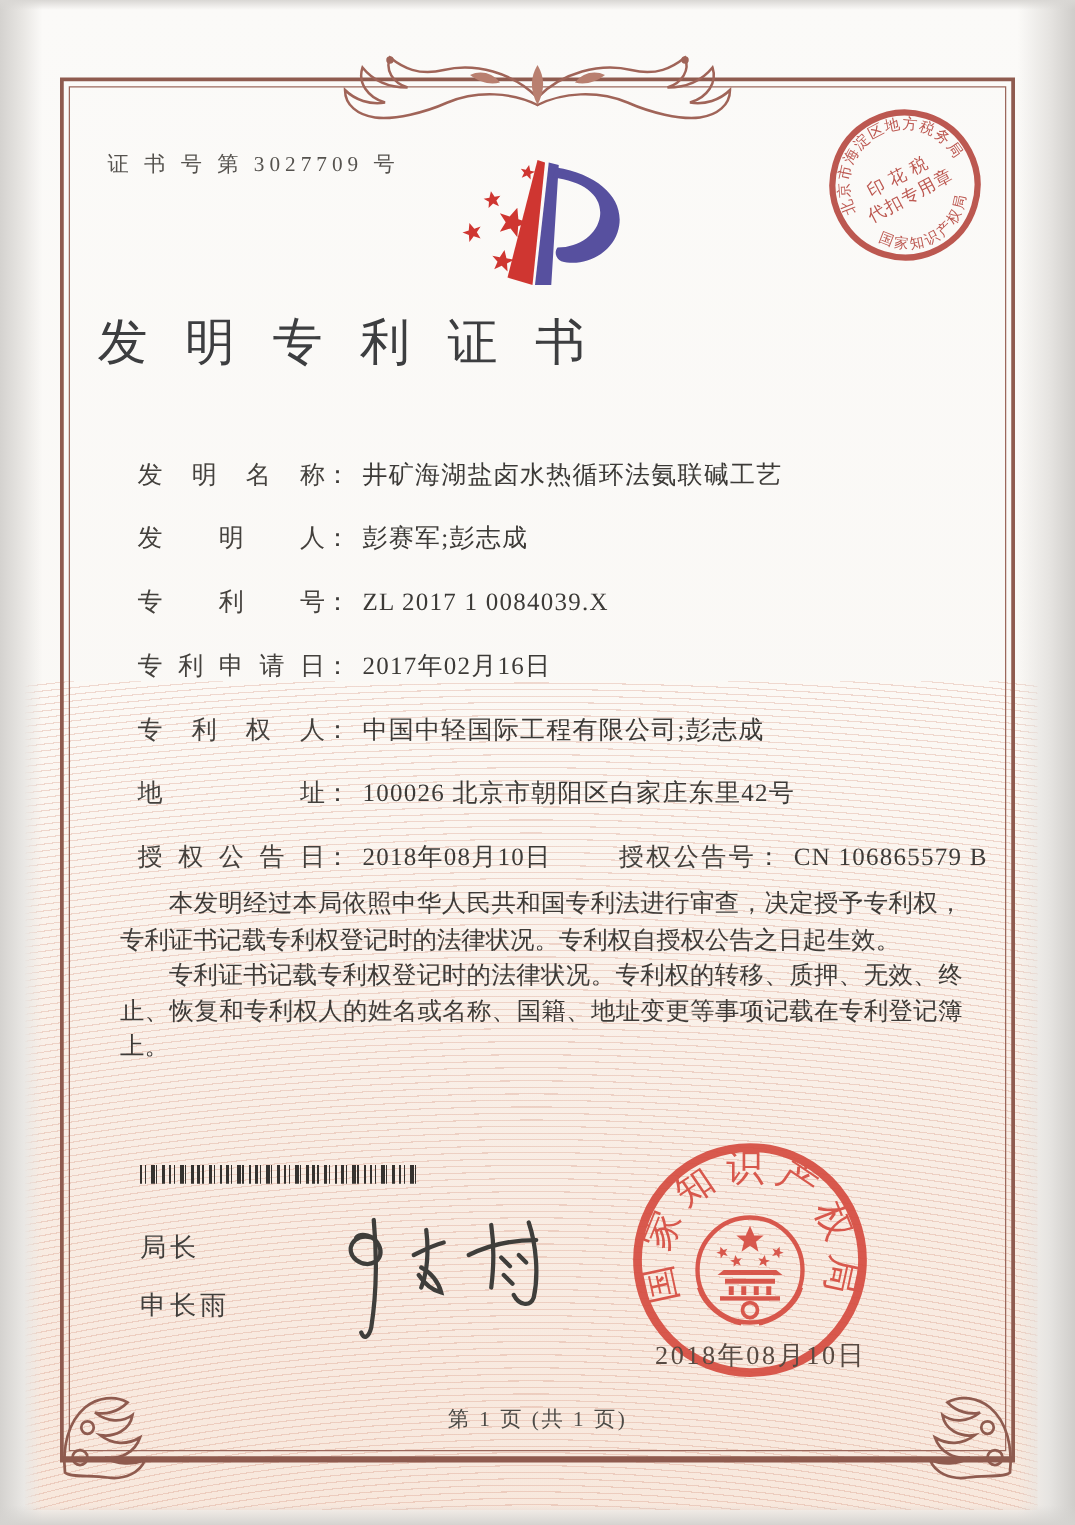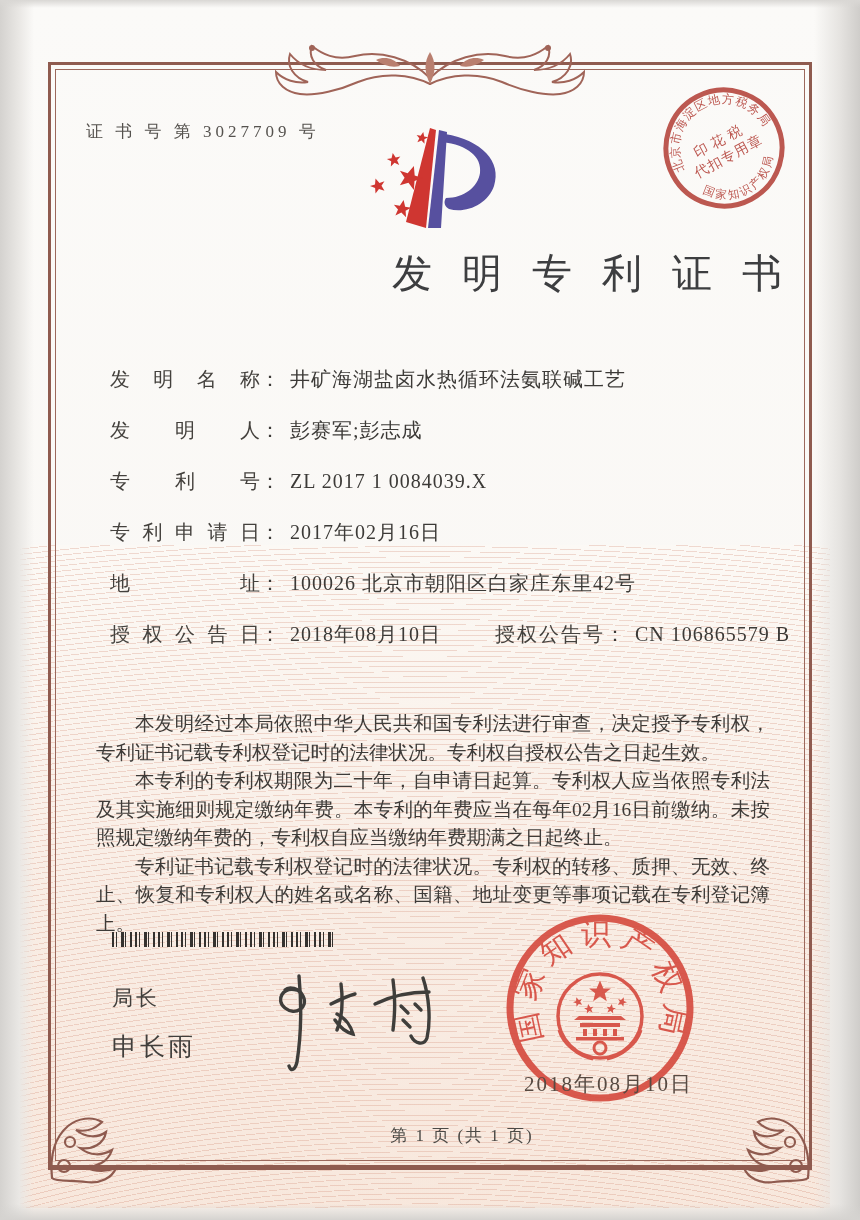--- a/index.html
+++ b/index.html
@@ -22,21 +22,21 @@
             rgba(210,140,118,0.30) 0 1.5px, rgba(255,255,255,0) 1.5px 9px),
           linear-gradient(180deg, rgba(252,249,245,0.95) 0%, rgba(251,243,236,0.75) 22%,
             rgba(248,230,218,0.55) 55%, rgba(247,226,212,0.65) 100%);}
   
   .frame{position:absolute;left:48px;top:62px;width:764px;height:1108px;box-sizing:border-box;
         border:3px solid #8f5b4f;border-bottom-width:5px;}
   .frame-inner{position:absolute;inset:4px;border:1px solid #9c685c;}
   .ornament{position:absolute;}
   
   .cert-no{position:absolute;left:86px;top:120px;font-size:17px;letter-spacing:4px;color:#55524e;}
-  .title{position:absolute;left:48px;top:246px;width:764px;text-align:right;
+  .title{position:absolute;left:48px;top:246px;width:764px;text-align:left;
         font-size:40px;letter-spacing:30px;text-indent:30px;color:#3d3e40;font-weight:500;}
   .fields{position:absolute;left:110px;top:366px;width:660px;font-size:20px;color:#3c3a37;}
   .frow{height:26px;margin-bottom:25px;white-space:nowrap;}
   .flabel{display:inline-block;width:150px;text-align:justify;text-align-last:justify;
         vertical-align:bottom;color:#44413d;}
   .fcolon{display:inline-block;margin:0 10px 0 0;}
   .fvalue{letter-spacing:1px;text-align:center;}
   .fpair2{margin-left:54px;}
   .fpair2 .flabel2{letter-spacing:2px;color:#44413d;}
   .paras{position:absolute;left:96px;top:710px;width:674px;font-size:19.5px;
@@ -44,29 +44,29 @@
   .paras p{margin:0;text-indent:2em;}
   .barcode{position:absolute;left:112px;top:932px;width:222px;height:15px;
         background:repeating-linear-gradient(90deg,
           #35322f 0 2px, transparent 2px 4px,
           #35322f 4px 5px, transparent 5px 9px,
           #35322f 9px 12px, transparent 12px 13px,
           #35322f 13px 14px, transparent 14px 18px,
           #35322f 18px 20px, transparent 20px 23px);}
   .sig-title{position:absolute;left:112px;top:984px;font-size:21px;letter-spacing:3px;
         color:#413f3c;font-family:"Liberation Sans","DejaVu Sans",sans-serif;}
-  .sig-name{position:absolute;left:112px;top:1030px;font-size:25px;letter-spacing:3px;
+  .sig-name{position:absolute;left:112px;top:1030px;font-size:21px;letter-spacing:3px;
         color:#413f3c;font-family:"Liberation Sans","DejaVu Sans",sans-serif;}
   .signature-svg{position:absolute;left:245px;top:970px;}
   .seal-svg{position:absolute;left:500px;top:908px;opacity:0.9;}
   .seal-date{position:absolute;left:524px;top:1070px;font-size:21px;letter-spacing:2px;color:#574a42;}
   .tax-seal-svg{position:absolute;left:654px;top:78px;transform:rotate(-28deg);opacity:0.88;}
   .logo-svg{position:absolute;left:342px;top:116px;}
   .footer{position:absolute;left:48px;top:1124px;width:764px;text-align:center;
-        font-size:17px;letter-spacing:2px;color:#4c4a46;padding-left:32px;}
+        font-size:17px;letter-spacing:2px;color:#4c4a46;}
 </style>
 </head>
 <body>
 
 <div class="page">
   <div class="waves"></div>
   <div class="scan-left"></div>
   <div class="scan-right"></div>
   <div class="scan-top"></div>
   <div class="scan-bottom"></div>
@@ -145,30 +145,32 @@
     <div class="frow">
       <span class="flabel">发明人</span><span class="fcolon">：</span><span class="fvalue">彭赛军;彭志成</span>
     </div>
     <div class="frow">
       <span class="flabel">专利号</span><span class="fcolon">：</span><span class="fvalue">ZL 2017 1 0084039.X</span>
     </div>
     <div class="frow">
       <span class="flabel">专利申请日</span><span class="fcolon">：</span><span class="fvalue">2017年02月16日</span>
     </div>
     <div class="frow">
+      <span class="flabel">专利权人</span><span class="fcolon">：</span><span class="fvalue">中国中轻国际工程有限公司;彭志成</span>
+    </div>
+    <div class="frow">
       <span class="flabel">地址</span><span class="fcolon">：</span><span class="fvalue">100026 北京市朝阳区白家庄东里42号</span>
     </div>
     <div class="frow">
       <span class="flabel">授权公告日</span><span class="fcolon">：</span><span class="fvalue">2018年08月10日</span><span class="fpair2"><span class="flabel2">授权公告号</span><span class="fcolon">：</span><span class="fvalue">CN 106865579 B</span></span>
     </div>
   </div>
 
   <div class="paras">
     <p>本发明经过本局依照中华人民共和国专利法进行审查，决定授予专利权，专利证书记载专利权登记时的法律状况。专利权自授权公告之日起生效。</p>
-    <p>本专利的专利权期限为二十年，自申请日起算。专利权人应当依照专利法及其实施细则规定缴纳年费。本专利的年费应当在每年02月16日前缴纳。未按照规定缴纳年费的，专利权自应当缴纳年费期满之日起终止。</p>
     <p>专利证书记载专利权登记时的法律状况。专利权的转移、质押、无效、终止、恢复和专利权人的姓名或名称、国籍、地址变更等事项记载在专利登记簿上。</p>
   </div>
 
   <div class="barcode"></div>
 
   <div class="sig-title">局长</div>
   <div class="sig-name">申长雨</div>
 
   <svg class="signature-svg" width="215" height="110" viewBox="0 0 215 110">
     <g fill="none" stroke="#3f3e3b" stroke-width="3.4" stroke-linecap="round">

